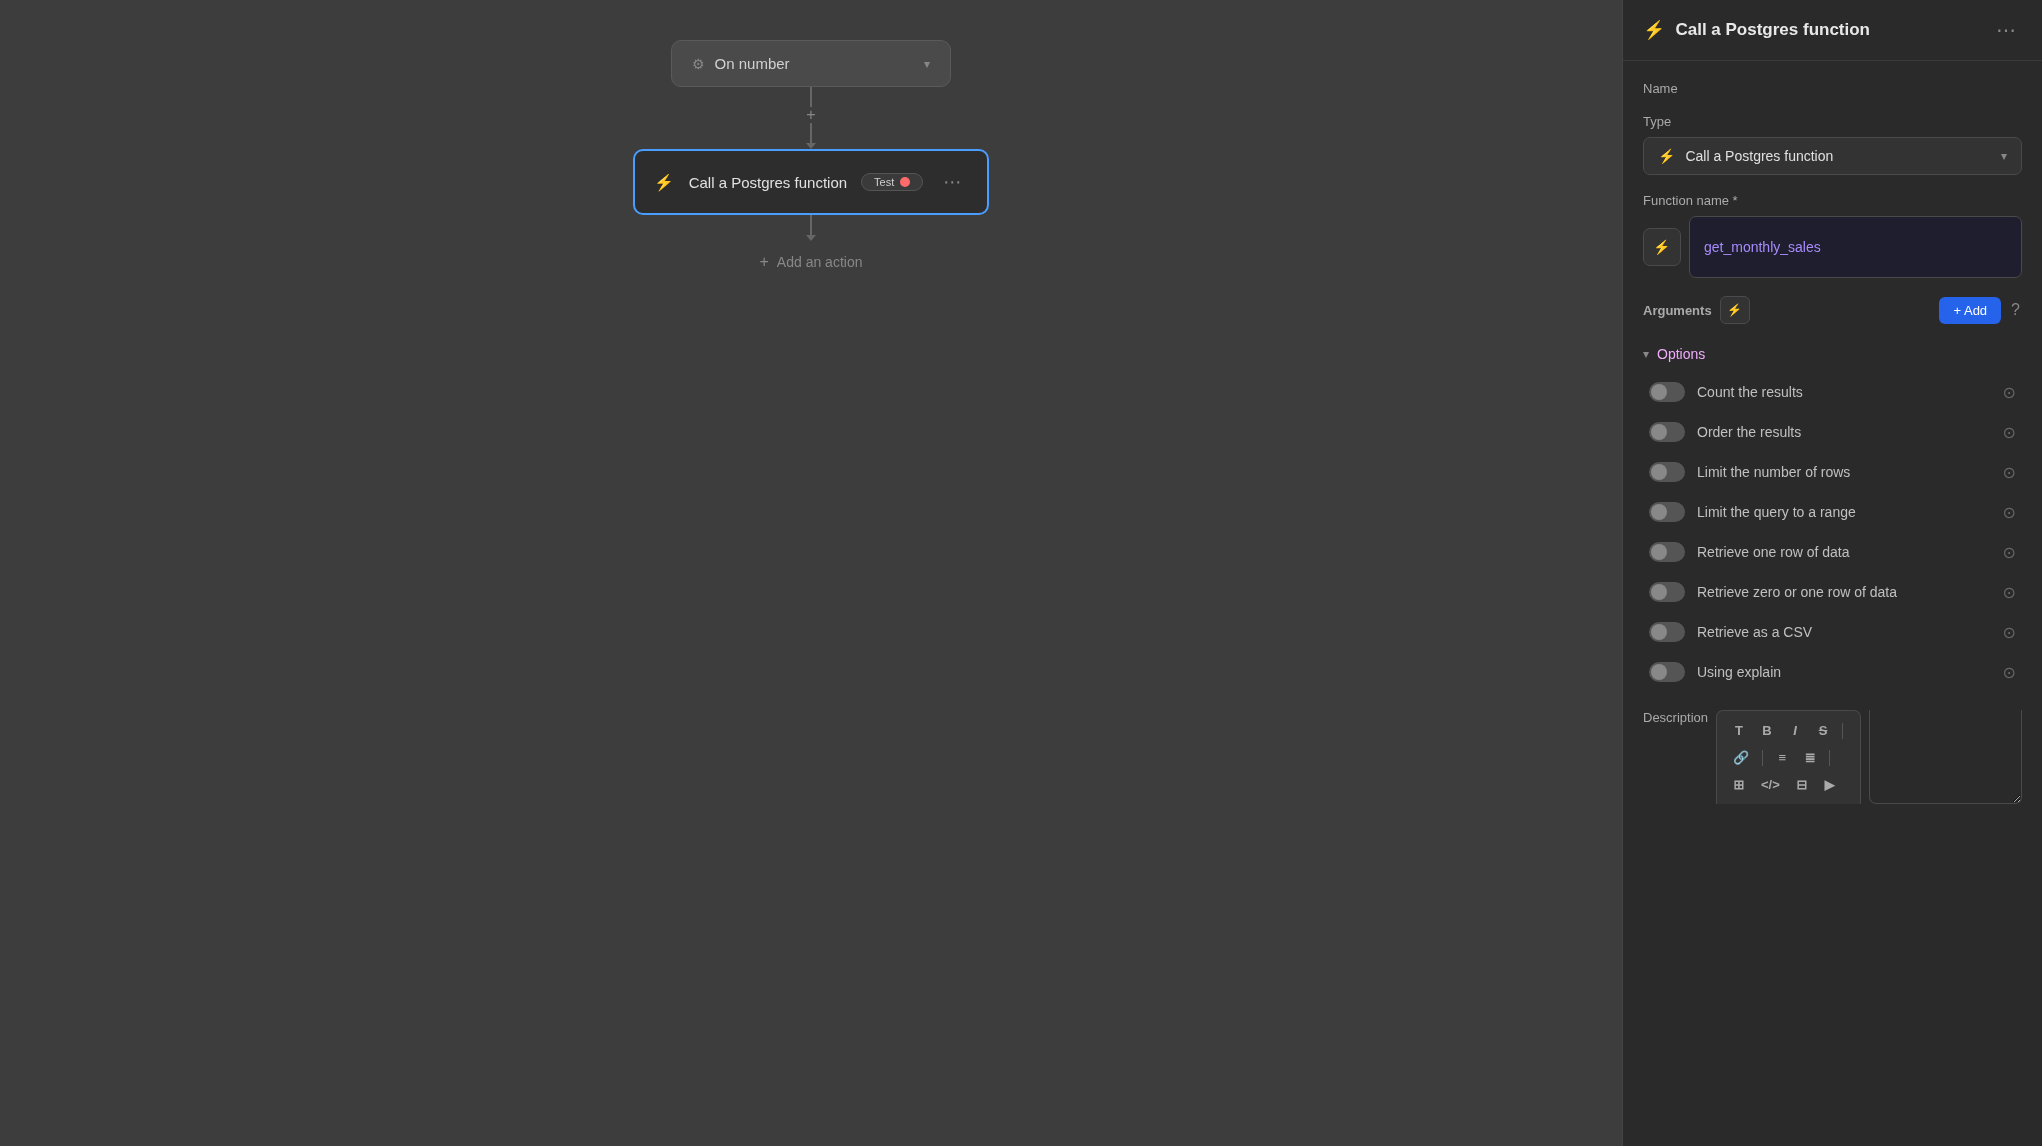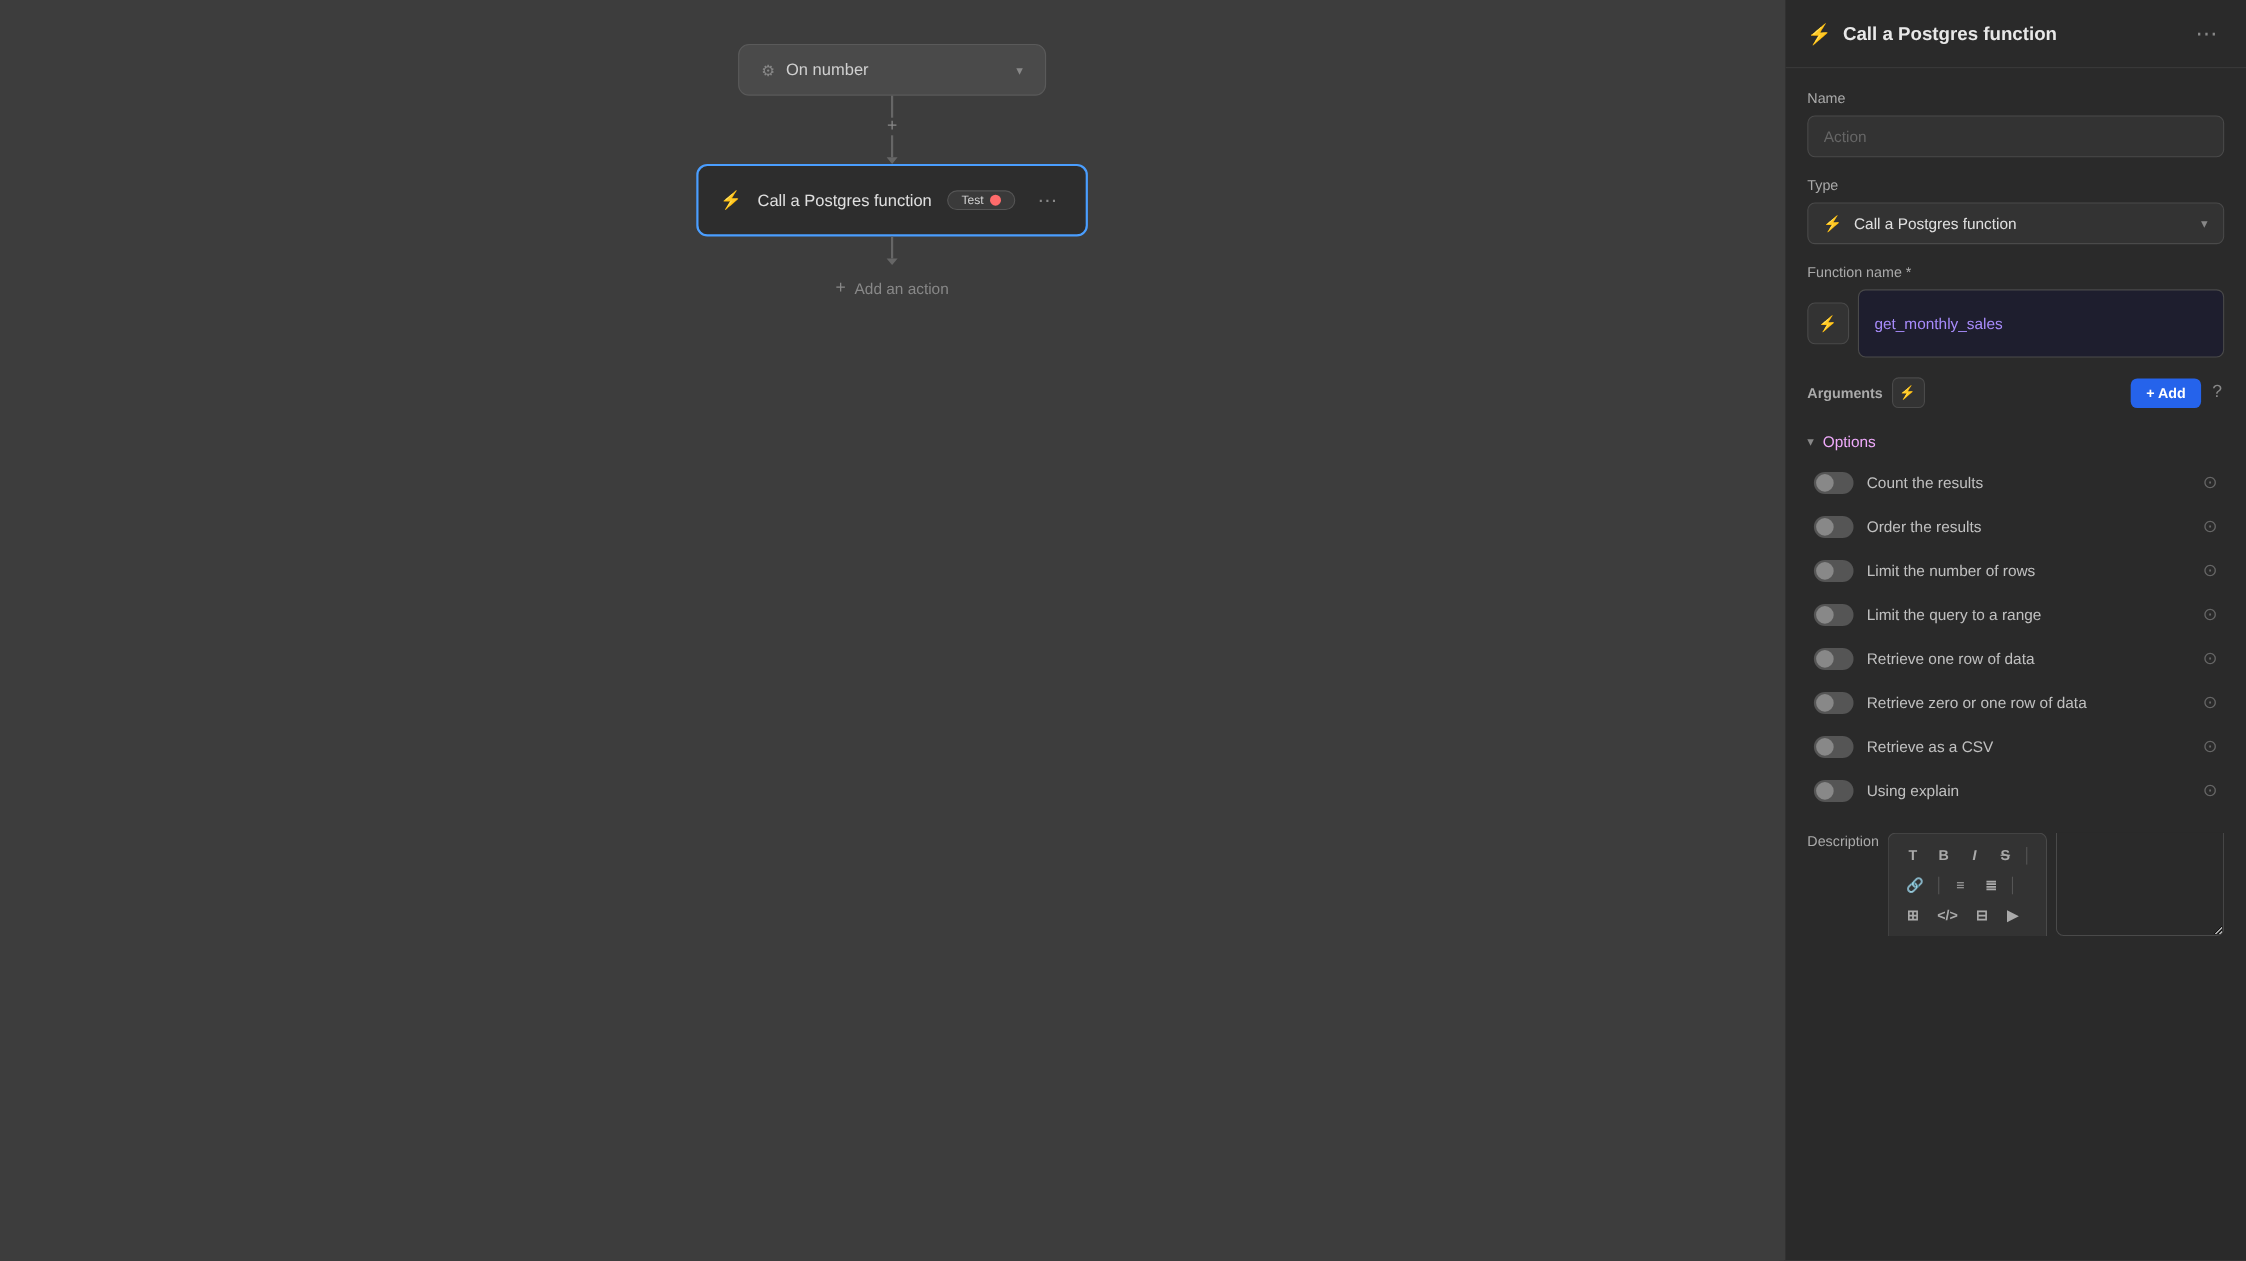--- a/index.html
+++ b/index.html
@@ -300,21 +300,21 @@
       background: #2563eb;
       border: none;
       border-radius: 6px;
       padding: 6px 14px;
       font-size: 13px;
       color: #fff;
       cursor: pointer;
       display: flex;
       align-items: center;
       gap: 5px;
-      font-weight: 700;
+      font-weight: 400;
     }
     .help-btn {
       background: transparent;
       border: none;
       color: #888;
       font-size: 16px;
       cursor: pointer;
       padding: 2px;
     }
 
@@ -485,21 +485,20 @@
   <div class="panel-header">
     <span class="header-icon">⚡</span>
     <span class="header-title">Call a Postgres function</span>
     <span class="more-btn">⋯</span>
   </div>
 
   <div class="panel-body">
 
     <div class="field-group">
       <span class="field-label">Name</span>
-      <input class="text-input" type="text" placeholder="Action" style="">
     </div>
 
     <div class="field-group">
       <span class="field-label">Type</span>
       <div class="select-input">
         <span class="select-icon">⚡</span>
         <span class="select-label">Call a Postgres function</span>
         <span class="select-arrow">▾</span>
       </div>
     </div>

